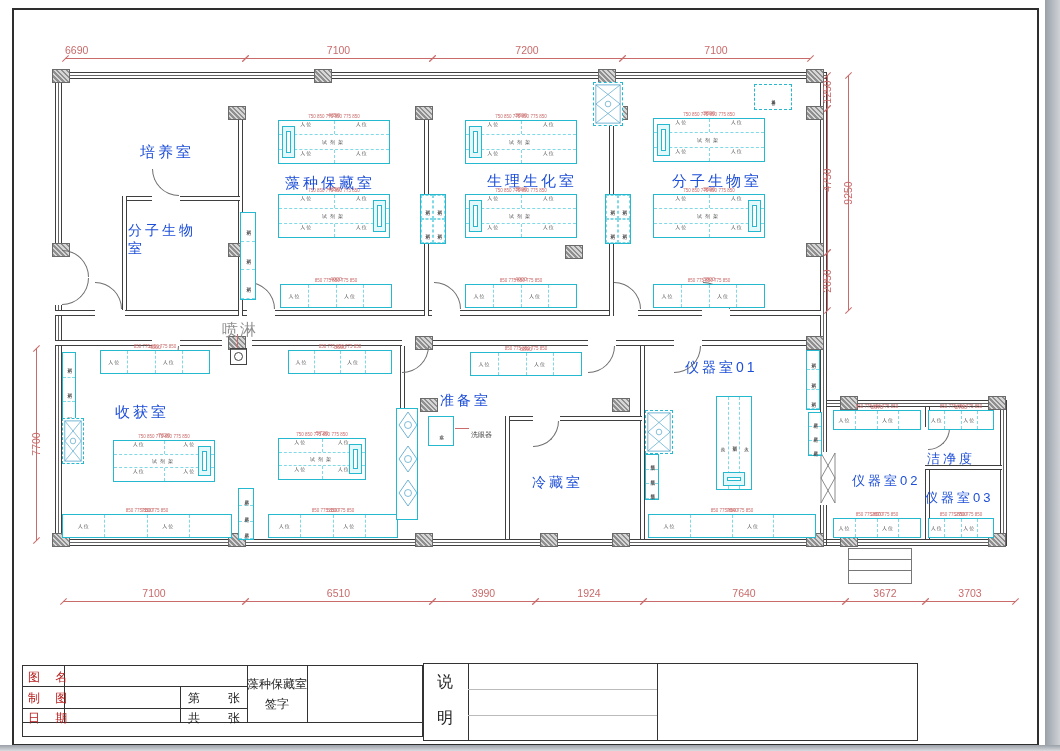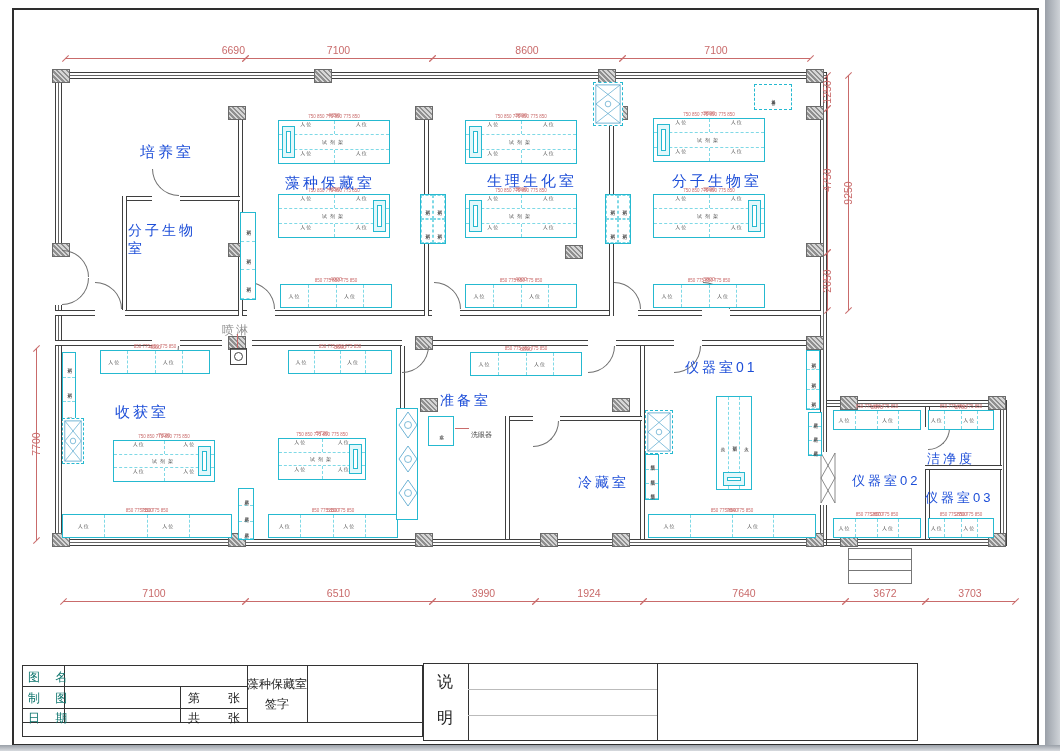--- a/index.html
+++ b/index.html
@@ -34,21 +34,21 @@
   .dimlab{color:#c96b6b;font-size:10.5px;white-space:nowrap;}
   .microlab{color:#c96b6b;font-size:5.5px;white-space:nowrap;}
   .dimline{background:#c96b6b;}
   .tick{width:9px;height:1px;background:#c96b6b;transform:rotate(-45deg);}
   
   .room{color:#1d4ed8;letter-spacing:3px;white-space:nowrap;}
   
   #bigtitle{color:#b0b0b0;font-size:25px;letter-spacing:8px;}
   
   .tbline{background:#333;}
-  .tbtxt{font-size:12px;color:#0f766e;letter-spacing:6px;white-space:nowrap;}
+  .tbtxt{font-size:12px;color:#b91c1c;letter-spacing:6px;white-space:nowrap;}
   .tbtxt2{font-size:12px;color:#222;white-space:nowrap;}
   .note{font-size:16px;color:#222;}
   .thin{background:#bbb;}
 </style>
 </head>
 <body>
 
 <div id="page">
   <div class="abs" id="frame"></div>
   <div class="abs" id="edge-r"></div>
@@ -614,53 +614,53 @@
           <span class="vtxt">水盆</span>
         </div>
       </div>
       <div class="abs dimline" style="left: 455px; top: 428px; width: 14px; height: 1px;"></div>
       <div class="abs " style="left: 471px; top: 423px; width: 40px; height: 10px;"><span style="font-size:7px;color:#4c4c4c;">洗眼器</span></div>
       <div class="abs bench" style="left: 754px; top: 84px; width: 38px; height: 26px; border-style: dashed;">
         <div style="display:flex;align-items:center;justify-content:center;height:100%;">
           <span class="vtxt" style="font-size:4px;">超净工作台</span>
         </div>
       </div>
-      <div class="abs " style="left: 222px; top: 320px; width: 40px; height: 14px;"><span style="font-size:12px;color:#8f8f8f;letter-spacing:2px;">喷淋</span></div>
+      <div class="abs " style="left: 222px; top: 320px; width: 40px; height: 14px;"><span style="font-size:16px;color:#8f8f8f;letter-spacing:2px;">喷淋</span></div>
       <div class="abs dimline" style="left: 237px; top: 334px; width: 1px; height: 14px;"></div>
       <div class="abs " style="left: 230px; top: 348px; width: 15px; height: 15px; border: 1px solid rgb(68, 68, 68);">
         <div style="position:absolute;left:3px;top:3px;width:7px;height:7px;border:1px solid #444;border-radius:50%;"></div>
       </div>
       <div class="abs " style="left: 848px; top: 548px; width: 62px; height: 34px; border: 1px solid rgb(119, 119, 119);">
         <div style="border-bottom:1px solid #777;height:10px;"></div>
         <div style="border-bottom:1px solid #777;height:10px;"></div>
       </div>
       <div class="abs room" style="left: 140px; top: 143px; width: 140px; height: 40px; font-size: 15px;">培养室</div>
       <div class="abs room" style="left: 128px; top: 222px; width: 80px; height: 40px; font-size: 14px; white-space: normal;">分子生物室</div>
       <div class="abs room" style="left: 285px; top: 174px; width: 140px; height: 40px; font-size: 15px;">藻种保藏室</div>
       <div class="abs room" style="left: 487px; top: 172px; width: 140px; height: 40px; font-size: 15px;">生理生化室</div>
       <div class="abs room" style="left: 672px; top: 172px; width: 140px; height: 40px; font-size: 15px;">分子生物室</div>
       <div class="abs room" style="left: 115px; top: 403px; width: 140px; height: 40px; font-size: 15px;">收获室</div>
       <div class="abs room" style="left: 440px; top: 392px; width: 140px; height: 40px; font-size: 14px;">准备室</div>
-      <div class="abs room" style="left: 532px; top: 474px; width: 140px; height: 40px; font-size: 14px; margin-left: 46px;">冷藏室</div>
+      <div class="abs room" style="left: 532px; top: 474px; width: 140px; height: 40px; font-size: 14px;">冷藏室</div>
       <div class="abs room" style="left: 685px; top: 359px; width: 140px; height: 40px; font-size: 14px;">仪器室01</div>
       <div class="abs room" style="left: 852px; top: 472px; width: 140px; height: 40px; font-size: 13px;">仪器室02</div>
       <div class="abs room" style="left: 925px; top: 489px; width: 140px; height: 40px; font-size: 13px;">仪器室03</div>
       <div class="abs room" style="left: 927px; top: 450px; width: 140px; height: 40px; font-size: 13px;">洁净度</div>
       <div class="abs dimline" style="left: 65px; top: 58px; width: 180px; height: 1px;"></div>
       <div class="abs tick" style="left: 61px; top: 58px;"></div>
       <div class="abs tick" style="left: 241px; top: 58px;"></div>
-      <div class="abs dimlab" style="left: 65px; top: 44px; width: 180px; height: 12px; text-align: right;">6690</div>
+      <div class="abs dimlab" style="left: 65px; top: 44px; width: 180px; height: 12px; text-align: left;">6690</div>
       <div class="abs dimline" style="left: 245px; top: 58px; width: 187px; height: 1px;"></div>
       <div class="abs tick" style="left: 241px; top: 58px;"></div>
       <div class="abs tick" style="left: 428px; top: 58px;"></div>
       <div class="abs dimlab" style="left: 245px; top: 44px; width: 187px; height: 12px; text-align: center;">7100</div>
       <div class="abs dimline" style="left: 432px; top: 58px; width: 190px; height: 1px;"></div>
       <div class="abs tick" style="left: 428px; top: 58px;"></div>
       <div class="abs tick" style="left: 618px; top: 58px;"></div>
-      <div class="abs dimlab" style="left: 432px; top: 44px; width: 190px; height: 12px; text-align: center;">8600</div>
+      <div class="abs dimlab" style="left: 432px; top: 44px; width: 190px; height: 12px; text-align: center;">7200</div>
       <div class="abs dimline" style="left: 622px; top: 58px; width: 188px; height: 1px;"></div>
       <div class="abs tick" style="left: 618px; top: 58px;"></div>
       <div class="abs tick" style="left: 806px; top: 58px;"></div>
       <div class="abs dimlab" style="left: 622px; top: 44px; width: 188px; height: 12px; text-align: center;">7100</div>
       <div class="abs dimline" style="left: 63px; top: 601px; width: 182px; height: 1px;"></div>
       <div class="abs tick" style="left: 59px; top: 601px;"></div>
       <div class="abs tick" style="left: 241px; top: 601px;"></div>
       <div class="abs dimlab" style="left: 63px; top: 587px; width: 182px; height: 12px; text-align: center;">7100</div>
       <div class="abs dimline" style="left: 245px; top: 601px; width: 187px; height: 1px;"></div>
       <div class="abs tick" style="left: 241px; top: 601px;"></div>

